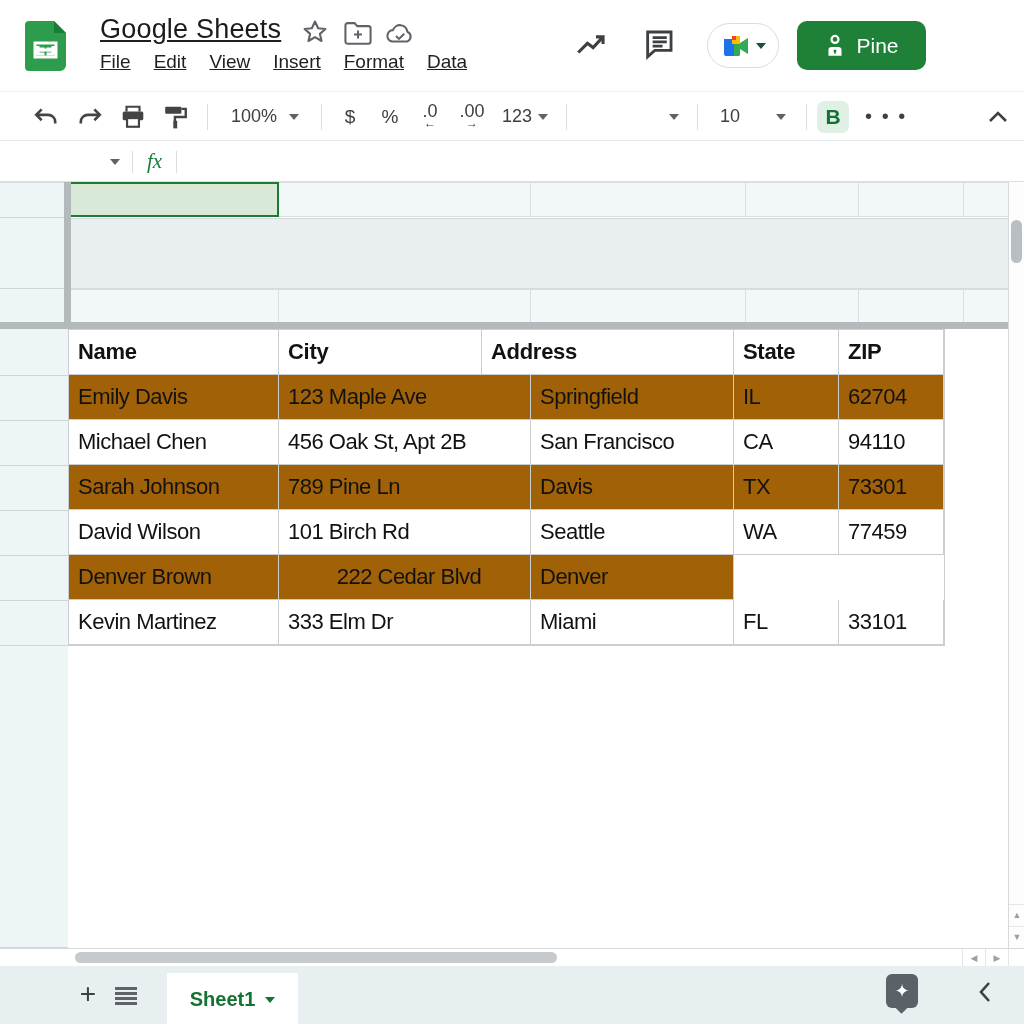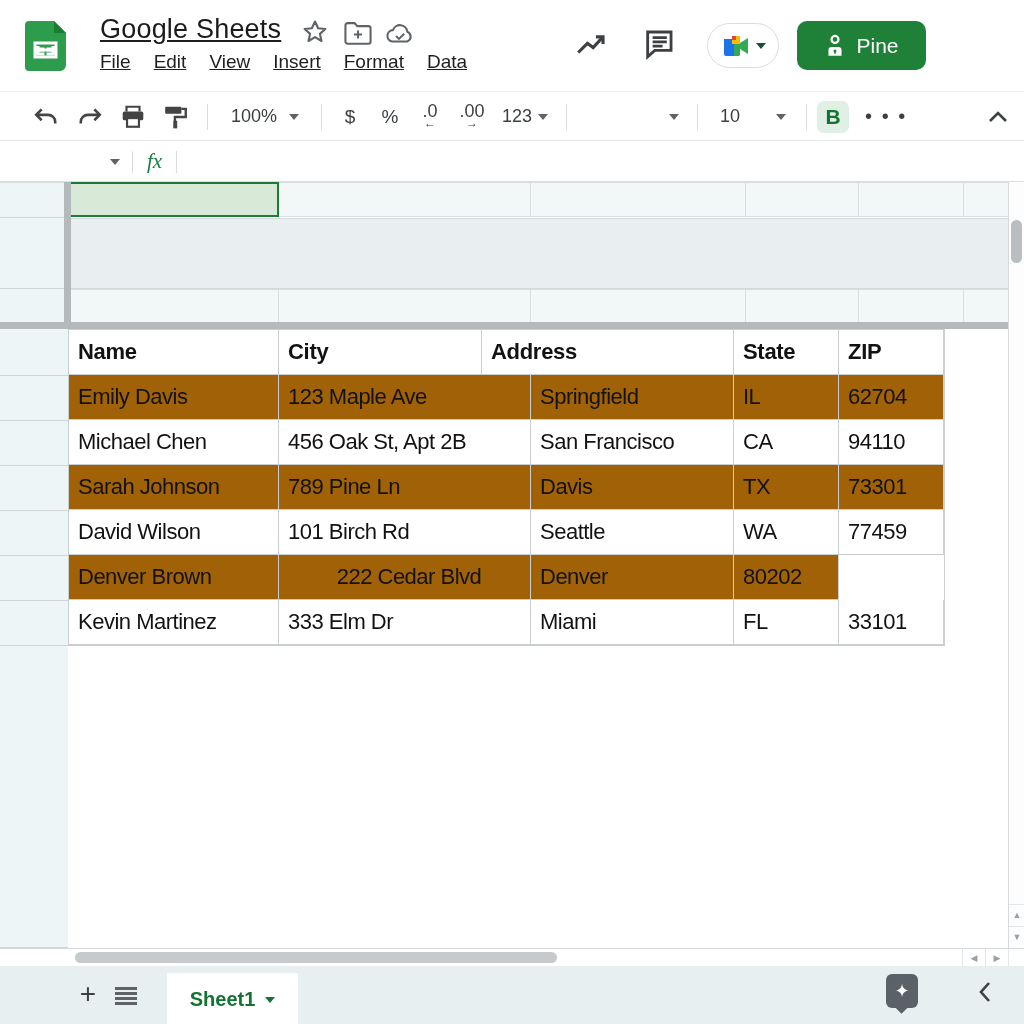--- a/index.html
+++ b/index.html
@@ -333,21 +333,20 @@
           <div class="tcellx" style="width: 210px;">David Wilson</div>
           <div class="tcellx" style="width: 252px;">101 Birch Rd</div>
           <div class="tcellx" style="width: 203px;">Seattle</div>
           <div class="tcellx" style="width: 105px;">WA</div>
           <div class="tcellx" style="width: 105px;">77459</div>
         </div>
         <div class="trow alt">
           <div class="tcellx" style="width: 210px;">Denver Brown</div>
           <div class="tcellx" style="width: 252px; text-align: center;">222 Cedar Blvd</div>
           <div class="tcellx" style="width: 203px;">Denver</div>
-          <div class="tcellx" style="width: 105px;">80202</div>
         </div>
         <div class="trow ">
           <div class="tcellx" style="width: 210px;">Kevin Martinez</div>
           <div class="tcellx" style="width: 252px;">333 Elm Dr</div>
           <div class="tcellx" style="width: 203px;">Miami</div>
           <div class="tcellx" style="width: 105px;">FL</div>
           <div class="tcellx" style="width: 105px;">33101</div>
         </div>
       </div>
 

